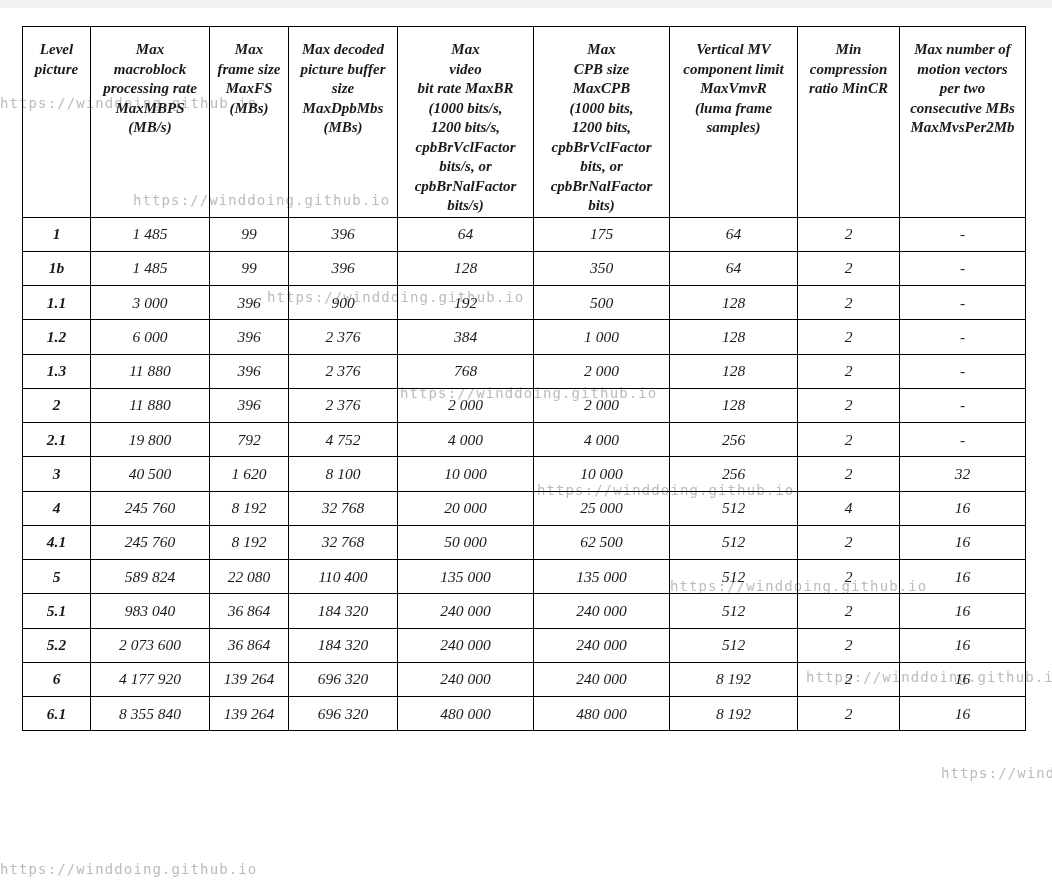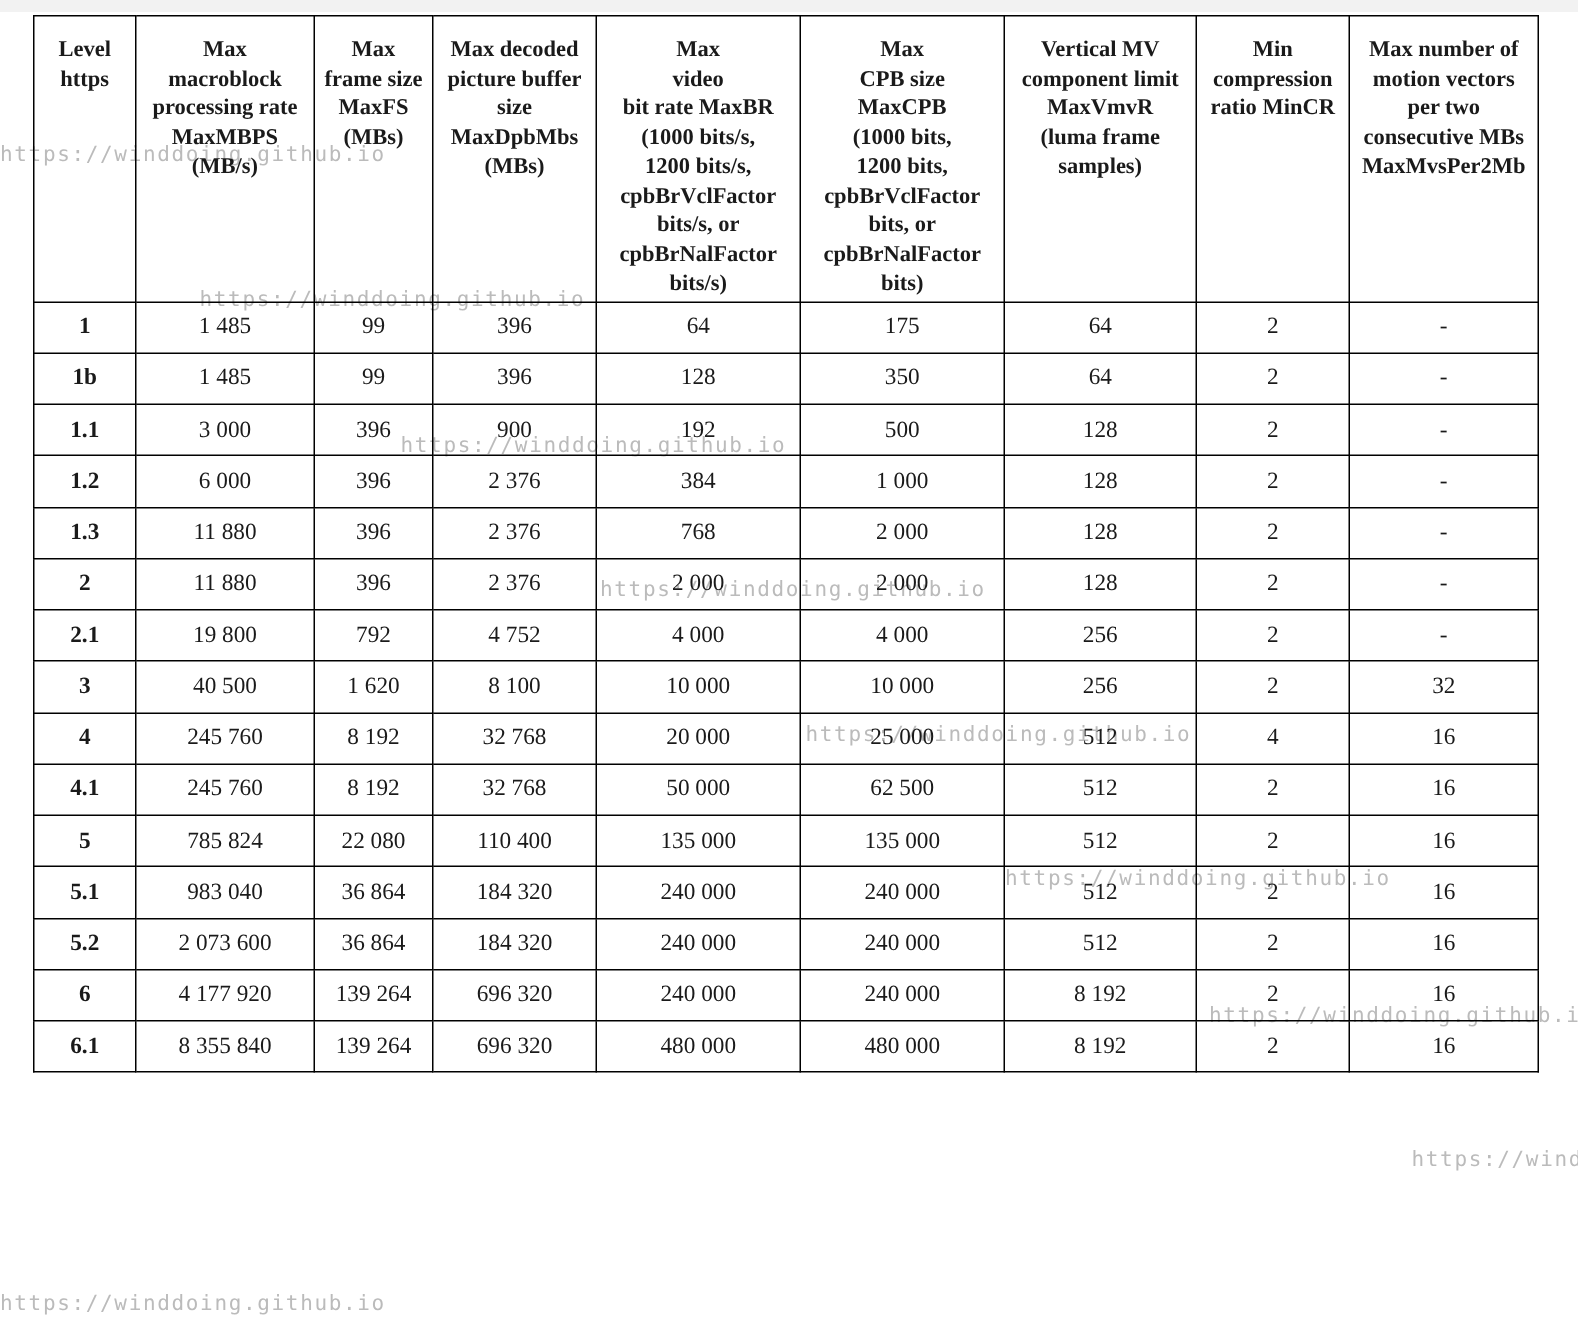--- a/index.html
+++ b/index.html
@@ -26,26 +26,27 @@
     position:absolute;
     font-family:"DejaVu Sans Mono", monospace;
     font-size:14px;
     letter-spacing:1.1px;
     color:var(--watermark-color);
     white-space:nowrap;
     z-index:1;
     user-select:none;
   }
   table.levels{
-    position:absolute;left:22px;top:10px;
+    position:absolute;left:22px;top:26px;
     border-collapse:collapse;
     table-layout:fixed;
     width:1003px;
     z-index:2;
     background:transparent;
+    font-style:italic;
   }
   table.levels th, table.levels td{
     border:1.5px solid var(--border-color);
     background:transparent;
     text-align:center;
     overflow:hidden;
   }
   table.levels th{
     vertical-align:top;
     padding-top:13px;
@@ -89,21 +90,21 @@
       <col style="width: 79px;">
       <col style="width: 109px;">
       <col style="width: 136px;">
       <col style="width: 136px;">
       <col style="width: 128px;">
       <col style="width: 102px;">
       <col style="width: 126px;">
     </colgroup>
   <thead>
     <tr id="header-row">
-        <th><span>Level</span><br><span>https</span></th>
+        <th><span>Level</span><br><span>picture</span></th>
         <th><span>Max</span><br><span>macroblock</span><br><span>processing rate</span><br><span>MaxMBPS</span><br><span>(MB/s)</span></th>
         <th><span>Max</span><br><span>frame size</span><br><span>MaxFS</span><br><span>(MBs)</span></th>
         <th><span>Max decoded</span><br><span>picture buffer</span><br><span>size</span><br><span>MaxDpbMbs</span><br><span>(MBs)</span></th>
         <th><span>Max</span><br><span>video</span><br><span>bit rate MaxBR</span><br><span>(1000 bits/s,</span><br><span>1200 bits/s,</span><br><span>cpbBrVclFactor</span><br><span>bits/s, or</span><br><span>cpbBrNalFactor</span><br><span>bits/s)</span></th>
         <th><span>Max</span><br><span>CPB size</span><br><span>MaxCPB</span><br><span>(1000 bits,</span><br><span>1200 bits,</span><br><span>cpbBrVclFactor</span><br><span>bits, or</span><br><span>cpbBrNalFactor</span><br><span>bits)</span></th>
         <th><span>Vertical MV</span><br><span>component limit</span><br><span>MaxVmvR</span><br><span>(luma frame</span><br><span>samples)</span></th>
         <th><span>Min</span><br><span>compression</span><br><span>ratio MinCR</span></th>
         <th><span>Max number of</span><br><span>motion vectors</span><br><span>per two</span><br><span>consecutive MBs</span><br><span>MaxMvsPer2Mb</span></th>
       </tr>
   </thead>
@@ -213,21 +214,21 @@
         <td class="">8 192</td>
         <td class="">32 768</td>
         <td class="">50 000</td>
         <td class="">62 500</td>
         <td class="">512</td>
         <td class="">2</td>
         <td class="">16</td>
       </tr>
       <tr>
         <td class="level">5</td>
-        <td class="">785 824</td>
+        <td class="">589 824</td>
         <td class="">22 080</td>
         <td class="">110 400</td>
         <td class="">135 000</td>
         <td class="">135 000</td>
         <td class="">512</td>
         <td class="">2</td>
         <td class="">16</td>
       </tr>
       <tr>
         <td class="level">5.1</td>

